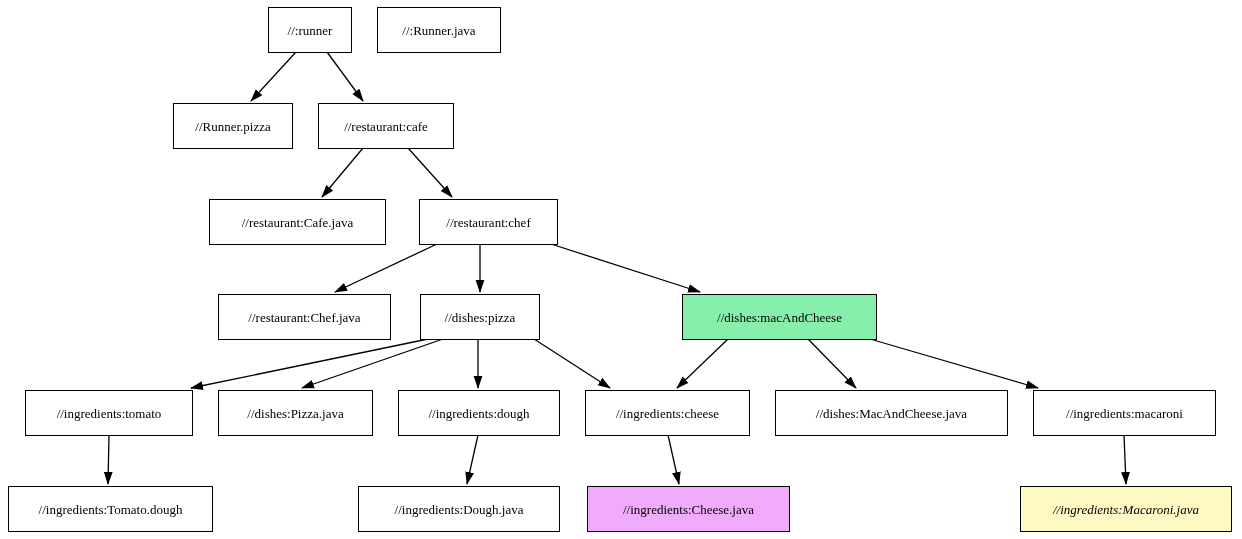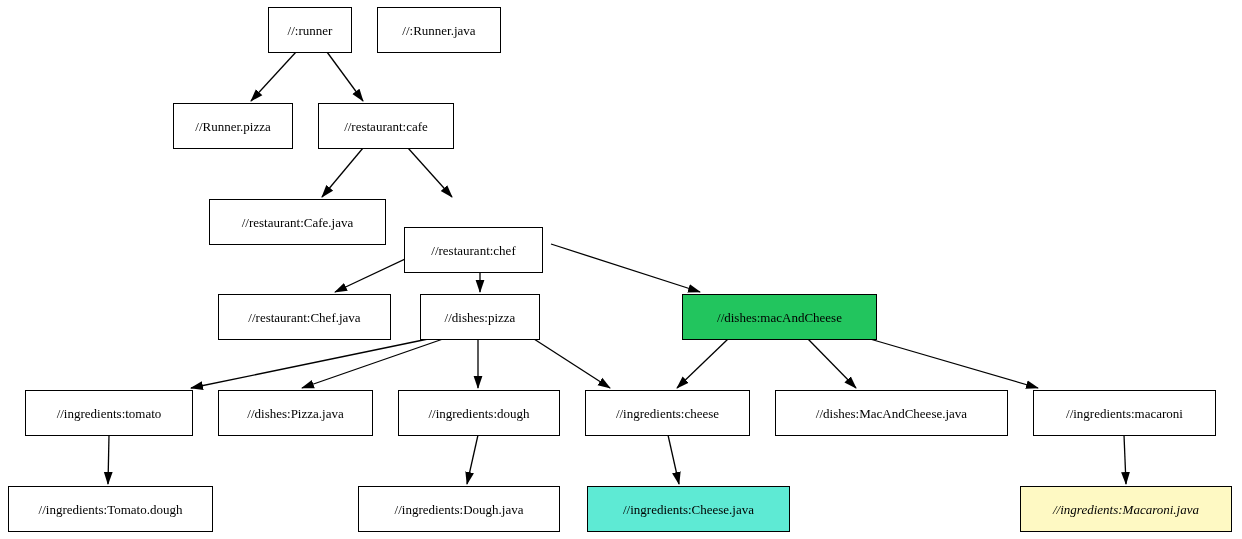--- a/index.html
+++ b/index.html
@@ -79,30 +79,30 @@
       </div>
       <div class="graph-node" style="left: 173px; top: 103px; width: 120px; height: 46px; border-color: rgb(0, 0, 0); background: rgb(255, 255, 255); color: rgb(0, 0, 0);">
         <span>//Runner.pizza</span>
       </div>
       <div class="graph-node" style="left: 318px; top: 103px; width: 136px; height: 46px; border-color: rgb(0, 0, 0); background: rgb(255, 255, 255); color: rgb(0, 0, 0);">
         <span>//restaurant:cafe</span>
       </div>
       <div class="graph-node" style="left: 209px; top: 199px; width: 177px; height: 46px; border-color: rgb(0, 0, 0); background: rgb(255, 255, 255); color: rgb(0, 0, 0); text-align: center;">
         <span>//restaurant:Cafe.java</span>
       </div>
-      <div class="graph-node" style="left: 404px; top: 199px; width: 139px; height: 46px; border-color: rgb(0, 0, 0); background: rgb(255, 255, 255); color: rgb(0, 0, 0); margin-top: 28px;">
+      <div class="graph-node" style="left: 419px; top: 199px; width: 139px; height: 46px; border-color: rgb(0, 0, 0); background: rgb(255, 255, 255); color: rgb(0, 0, 0);">
         <span>//restaurant:chef</span>
       </div>
       <div class="graph-node" style="left: 218px; top: 294px; width: 173px; height: 46px; border-color: rgb(0, 0, 0); background: rgb(255, 255, 255); color: rgb(0, 0, 0);">
         <span>//restaurant:Chef.java</span>
       </div>
       <div class="graph-node" style="left: 420px; top: 294px; width: 120px; height: 46px; border-color: rgb(0, 0, 0); background: rgb(255, 255, 255); color: rgb(0, 0, 0);">
         <span>//dishes:pizza</span>
       </div>
-      <div class="graph-node" style="left: 682px; top: 294px; width: 195px; height: 46px; border-color: rgb(0, 0, 0); background: #22c55e; color: rgb(0, 0, 0);">
+      <div class="graph-node" style="left: 682px; top: 294px; width: 195px; height: 46px; border-color: rgb(0, 0, 0); background: #86efac; color: rgb(0, 0, 0);">
         <span>//dishes:macAndCheese</span>
       </div>
       <div class="graph-node" style="left: 25px; top: 390px; width: 168px; height: 46px; border-color: rgb(0, 0, 0); background: rgb(255, 255, 255); color: rgb(0, 0, 0); text-align: center;">
         <span>//ingredients:tomato</span>
       </div>
       <div class="graph-node" style="left: 218px; top: 390px; width: 155px; height: 46px; border-color: rgb(0, 0, 0); background: rgb(255, 255, 255); color: rgb(0, 0, 0);">
         <span>//dishes:Pizza.java</span>
       </div>
       <div class="graph-node" style="left: 398px; top: 390px; width: 162px; height: 46px; border-color: rgb(0, 0, 0); background: rgb(255, 255, 255); color: rgb(0, 0, 0);">
         <span>//ingredients:dough</span>
@@ -115,20 +115,20 @@
       </div>
       <div class="graph-node" style="left: 1033px; top: 390px; width: 183px; height: 46px; border-color: rgb(0, 0, 0); background: rgb(255, 255, 255); color: rgb(0, 0, 0);">
         <span>//ingredients:macaroni</span>
       </div>
       <div class="graph-node" style="left: 8px; top: 486px; width: 205px; height: 46px; border-color: rgb(0, 0, 0); background: rgb(255, 255, 255); color: rgb(0, 0, 0);">
         <span>//ingredients:Tomato.dough</span>
       </div>
       <div class="graph-node" style="left: 358px; top: 486px; width: 202px; height: 46px; border-color: rgb(0, 0, 0); background: rgb(255, 255, 255); color: rgb(0, 0, 0);">
         <span>//ingredients:Dough.java</span>
       </div>
-      <div class="graph-node" style="left: 587px; top: 486px; width: 203px; height: 46px; border-color: rgb(0, 0, 0); background: #5eead4; color: rgb(0, 0, 0);">
+      <div class="graph-node" style="left: 587px; top: 486px; width: 203px; height: 46px; border-color: rgb(0, 0, 0); background: #f0abfc; color: rgb(0, 0, 0);">
         <span>//ingredients:Cheese.java</span>
       </div>
       <div class="graph-node" style="left: 1020px; top: 486px; width: 212px; height: 46px; border-color: rgb(0, 0, 0); background: #fef9c3; color: rgb(0, 0, 0); font-style: italic;">
         <span>//ingredients:Macaroni.java</span>
       </div>
     </div>
 </div>
 
 </body></html>

